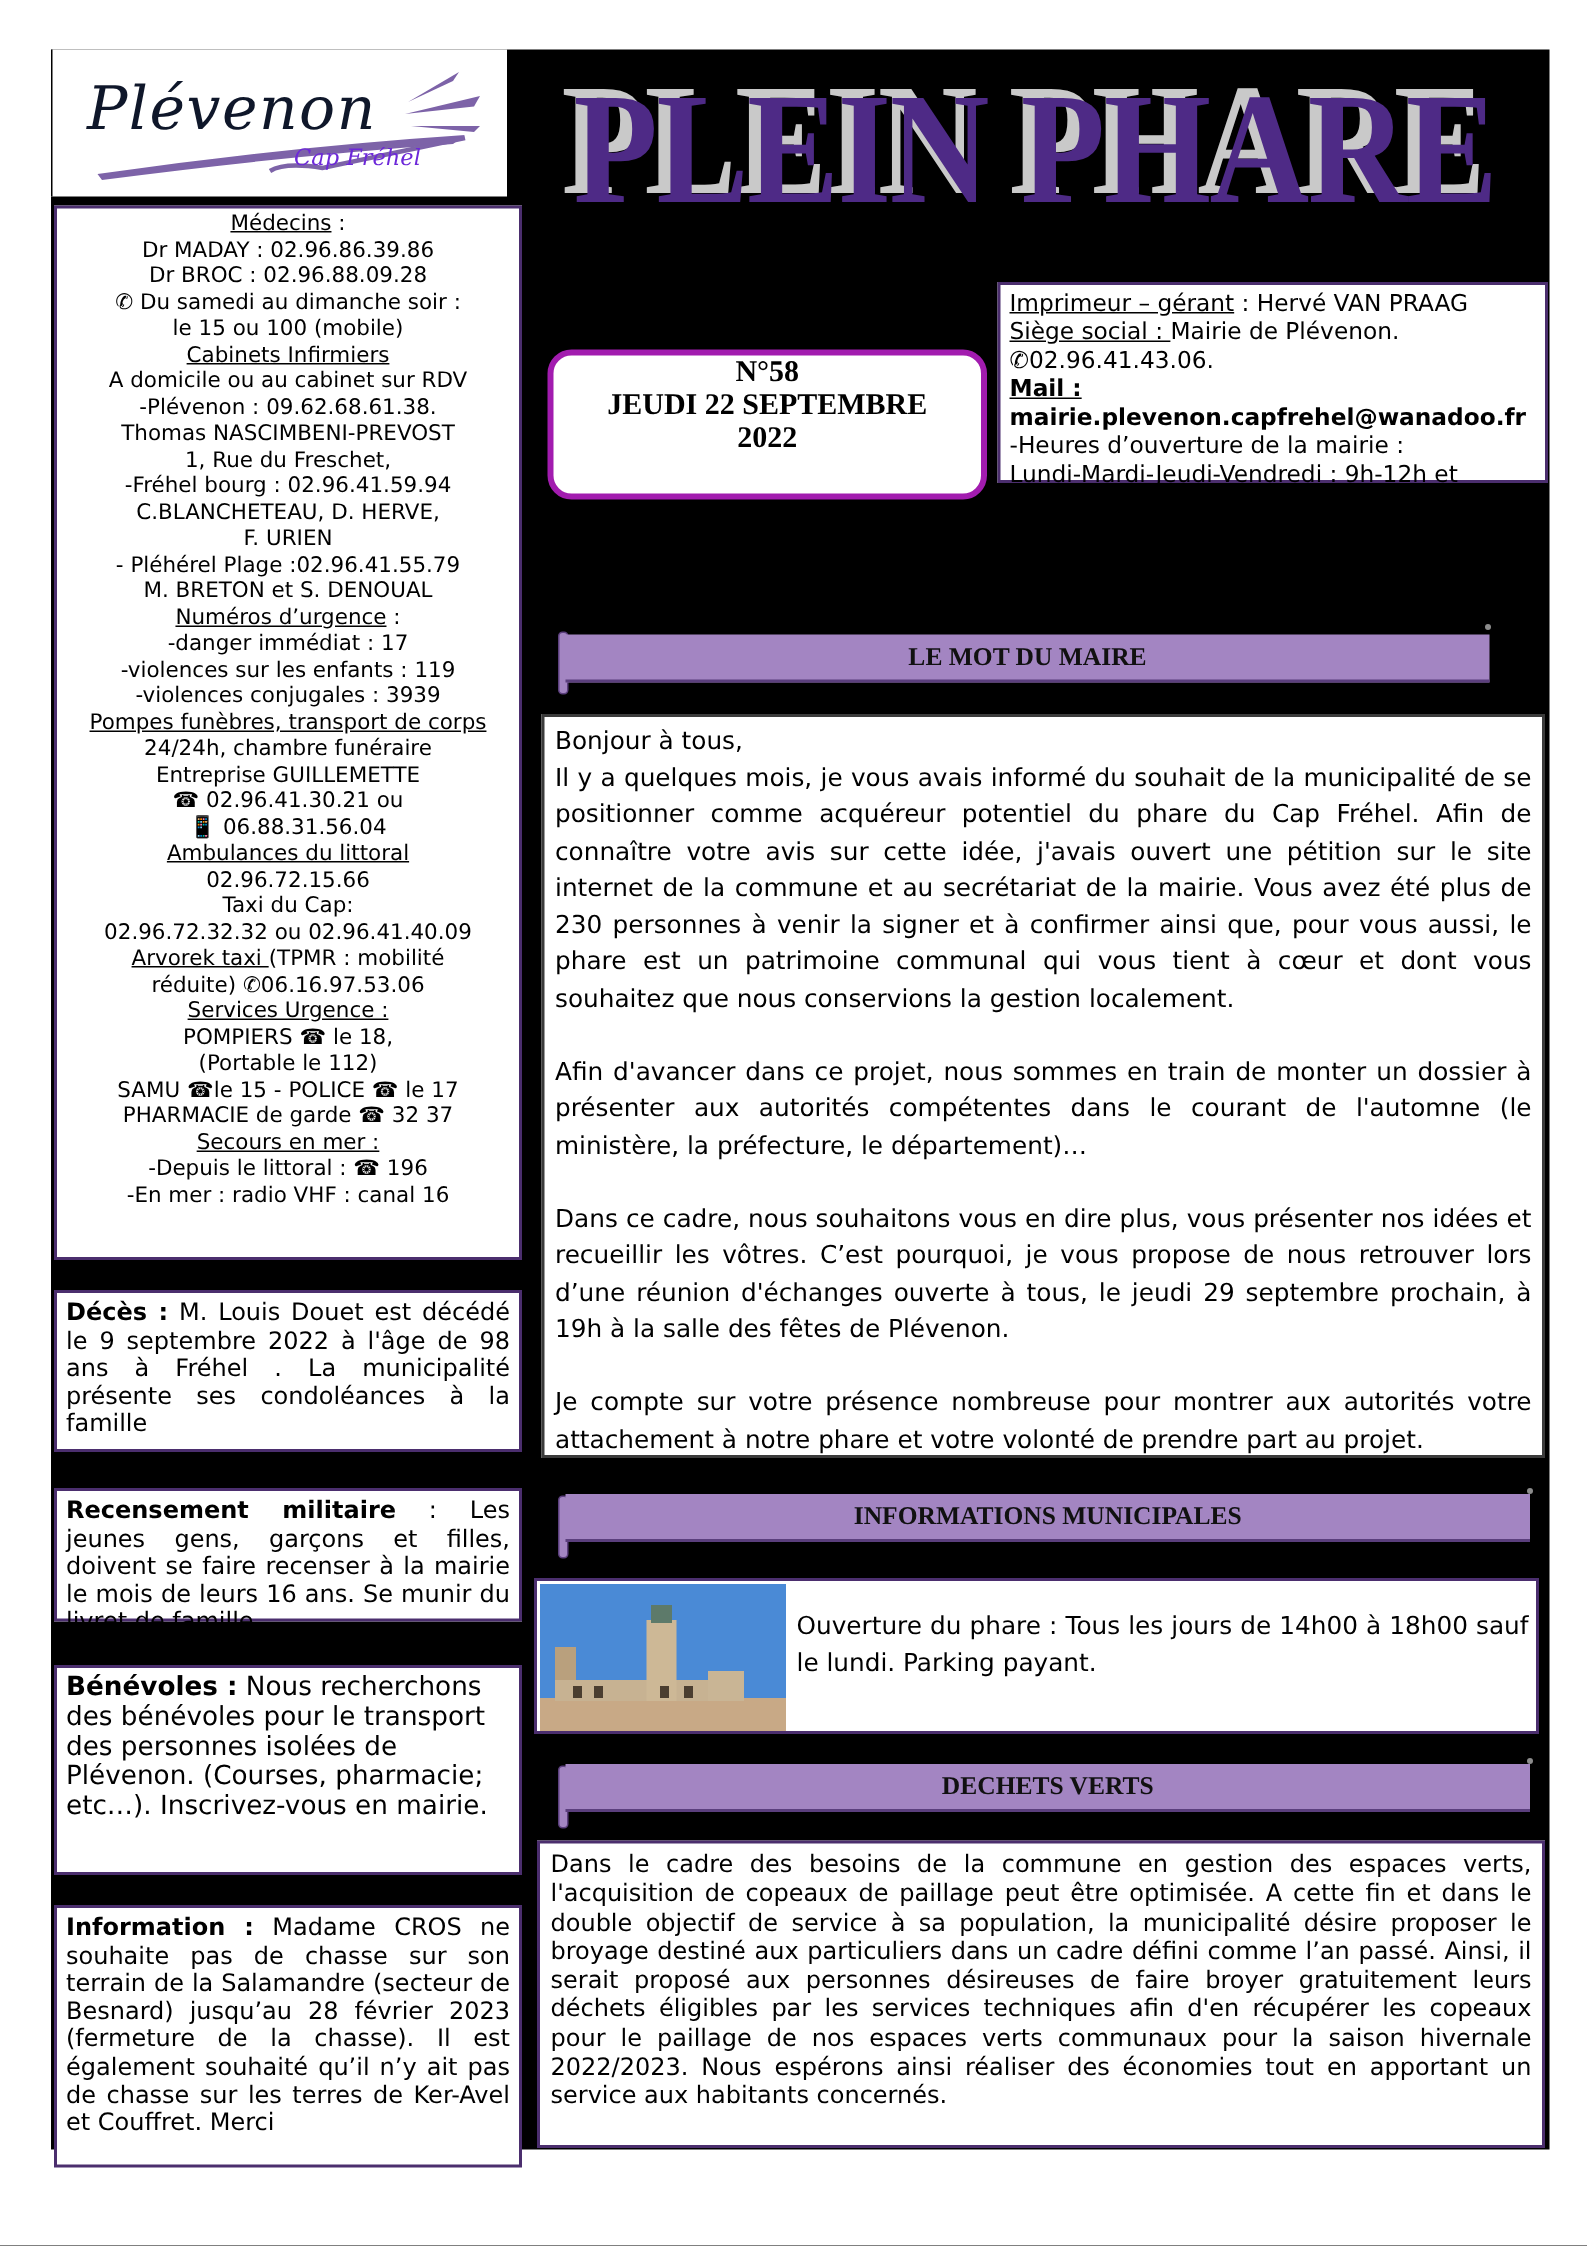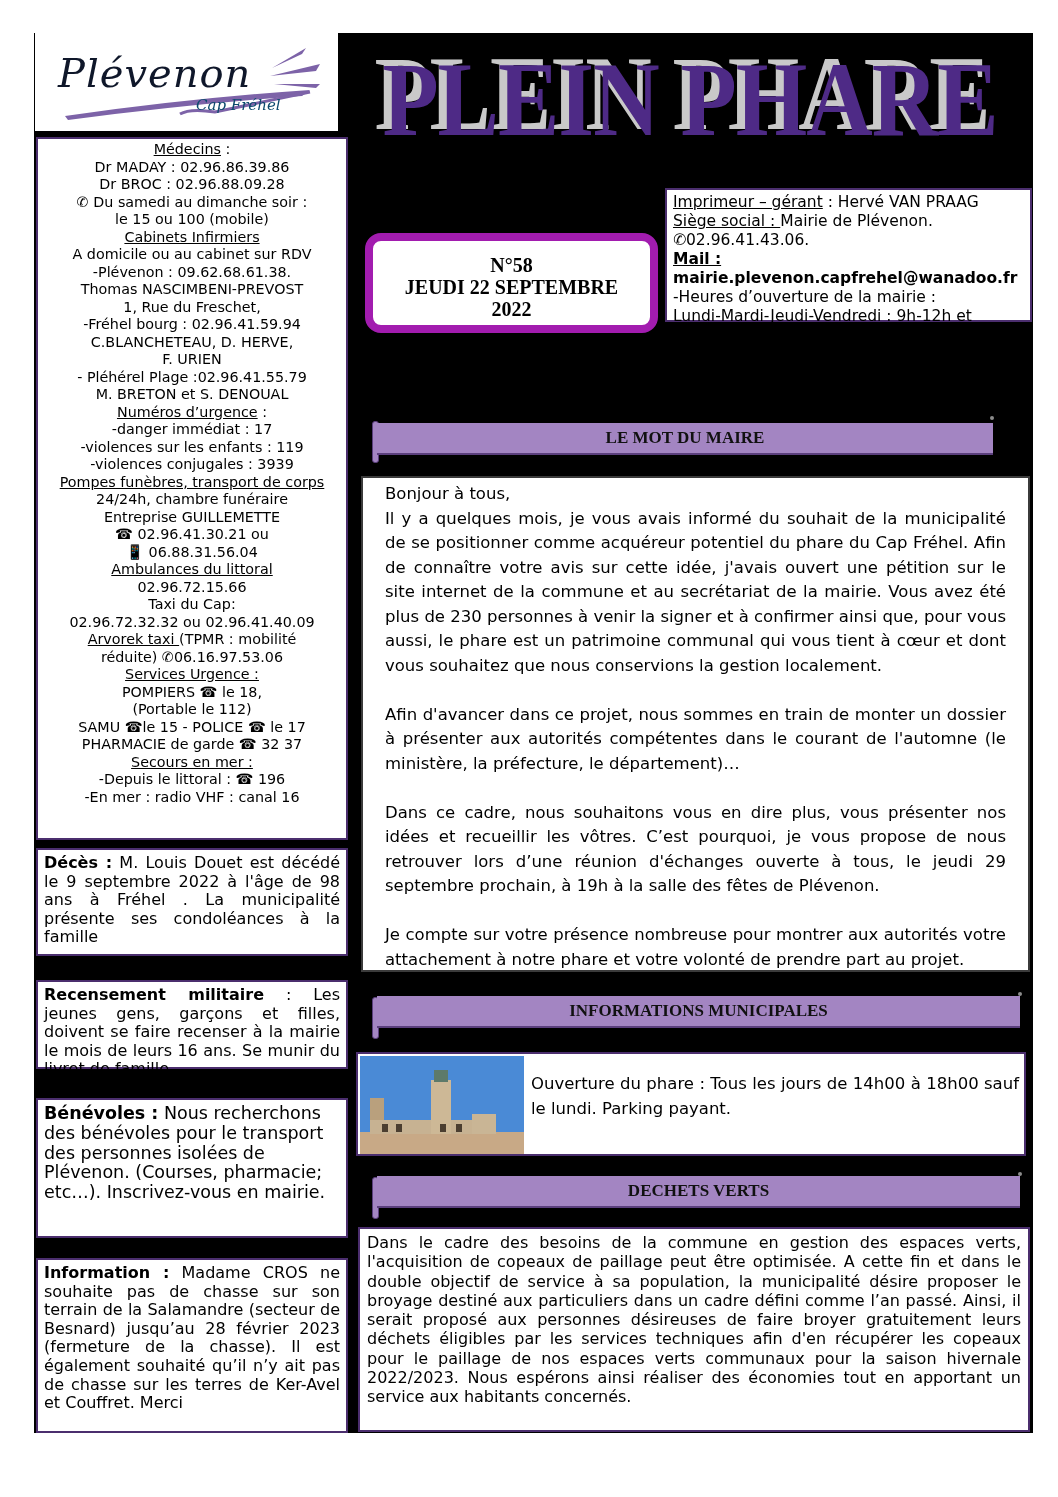--- a/index.html
+++ b/index.html
@@ -8,59 +8,59 @@
     .sheet { position:absolute; left:34px; top:33px; width:999px; height:1400px; background:#000; }
     .abs { position:absolute; }
     .box { position:absolute; background:#fff; border:2px solid #4b2e6e; box-sizing:border-box; }
 
     
     .logo { left:34px; top:33px; width:304px; height:98px; background:#fff; }
     .logo-border-left { left:34px; top:33px; width:1px; height:98px; background:#000; }
     .logo-main { left:58px; top:50px; font-family:"DejaVu Serif", serif; font-style:italic;
                  font-size:40px; color:#0f172a; letter-spacing:1px; }
     .logo-sub { left:196px; top:96px; font-family:"DejaVu Serif", serif; font-style:italic;
-                font-size:15px; color:#0c4a6e; }
+                font-size:15px; color:#6d28d9; }
 
     
     .masthead { left:360px; top:36px; width:660px; height:110px; }
     .mast-text { position:absolute; left:0; top:0; width:660px; text-align:center;
                  font-family:"Liberation Serif", serif; font-weight:bold; font-size:92px;
                  line-height:110px; letter-spacing:-1px; transform:scaleY(1.15); transform-origin:top; }
     .mast-shadow { color:#c9c9c9; left:-8px; top:-6px; }
     .mast-front { color:#4e2a86; }
 
     
     .left-info { left:36px; top:137px; width:312px; height:703px; padding:2px 6px; text-align:center;
                  font-size:14.3px; line-height:17.5px; }
     .left-info div { white-space:nowrap; }
     .u { text-decoration:underline; }
 
-    .side-box { left:36px; width:312px; padding:4px 6px; font-size:16px; line-height:18.5px; text-align:justify; }
+    .side-box { left:36px; width:312px; padding:4px 6px; font-size:16px; line-height:18.5px; text-align:justify;margin-top:12px; }
     .side-box b { font-weight:bold; }
     .deces { top:848px; height:108px; }
     .recens { top:980px; height:89px; }
     .benev { top:1098px; height:140px; font-size:17.5px; line-height:19.8px; text-align:left; }
     .infor { top:1258px; height:175px; font-size:16px; line-height:18.6px; }
 
     
-    .issue { left:365px; top:233px; width:293px; height:100px; border:8px solid #a21caf; border-radius:16px;
+    .issue { left:365px; top:233px; width:293px; height:100px; border:4px solid #a21caf; border-radius:16px;
              background:#fff; box-sizing:border-box; text-align:center; font-family:"Liberation Serif", serif;
-             font-weight:bold; font-size:20px; line-height:22px; padding-top:13px; }
+             font-weight:bold; font-size:20px; line-height:22px; }
 
     
     .contact { left:665px; top:188px; width:367px; height:134px; padding:3px 6px; font-size:15.5px; line-height:19px; }
     .contact div { white-space:nowrap; }
 
     
     .sect { position:absolute; left:377px; width:616px; height:30px; background:#a385c2; border-bottom:2px solid #5b3f7d;
             text-align:center; font-family:"Liberation Serif", serif; font-weight:bold; font-size:17px; line-height:30px; color:#111; }
     .sect-roll { position:absolute; width:5px; height:40px; background:#a385c2; border:1px solid #5b3f7d; border-radius:3px; }
     .sect-dot { position:absolute; width:4px; height:4px; border-radius:50%; background:#8c8c8c; }
 
-    .mot { left:361px; top:476px; width:669px; height:496px; border:2px solid #3b3b3b; padding:4px 22px;
+    .mot { left:361px; top:476px; width:669px; height:496px; border:2px solid #3b3b3b; padding:4px 7px;
            font-size:16.5px; line-height:24.5px; }
     .mot p { margin:0; text-align:justify; }
     .mot .gap { height:24.5px; }
 
     .phare { left:356px; top:1052px; width:670px; height:104px; padding:0; }
     .phare-img { position:absolute; left:2px; top:2px; width:164px; height:98px; overflow:hidden; background:linear-gradient(#3a77c9,#76a8e0); }
     .phare-text { position:absolute; left:173px; top:18px; width:488px; font-size:16.5px; line-height:24.5px; text-align:justify; }
 
     .dechets { left:358px; top:1227px; width:672px; height:205px; padding:4px 7px; font-size:16px; line-height:19.3px; text-align:justify; }
   </style>

